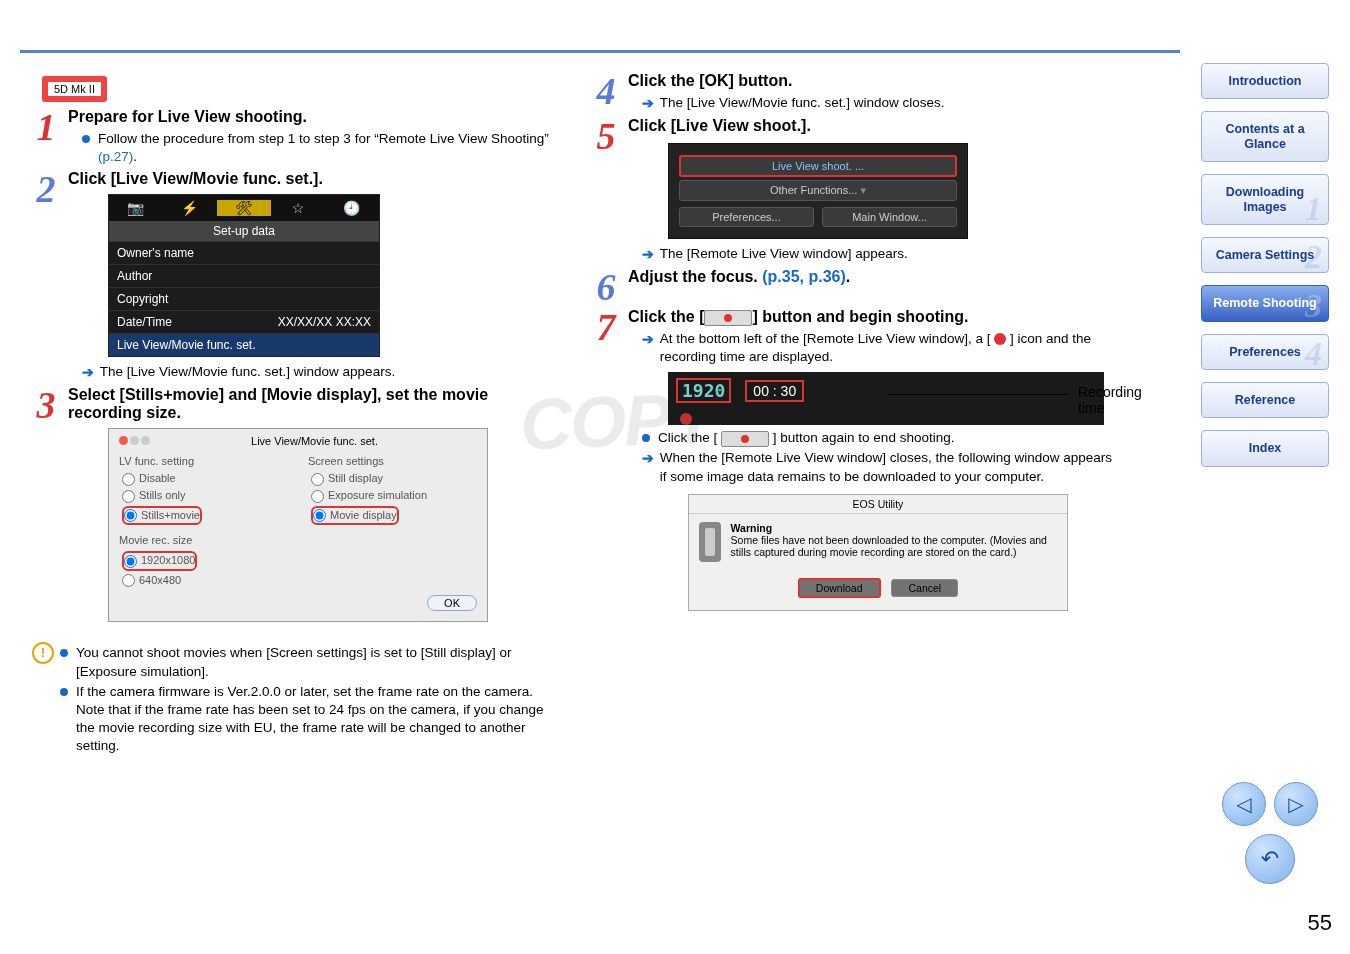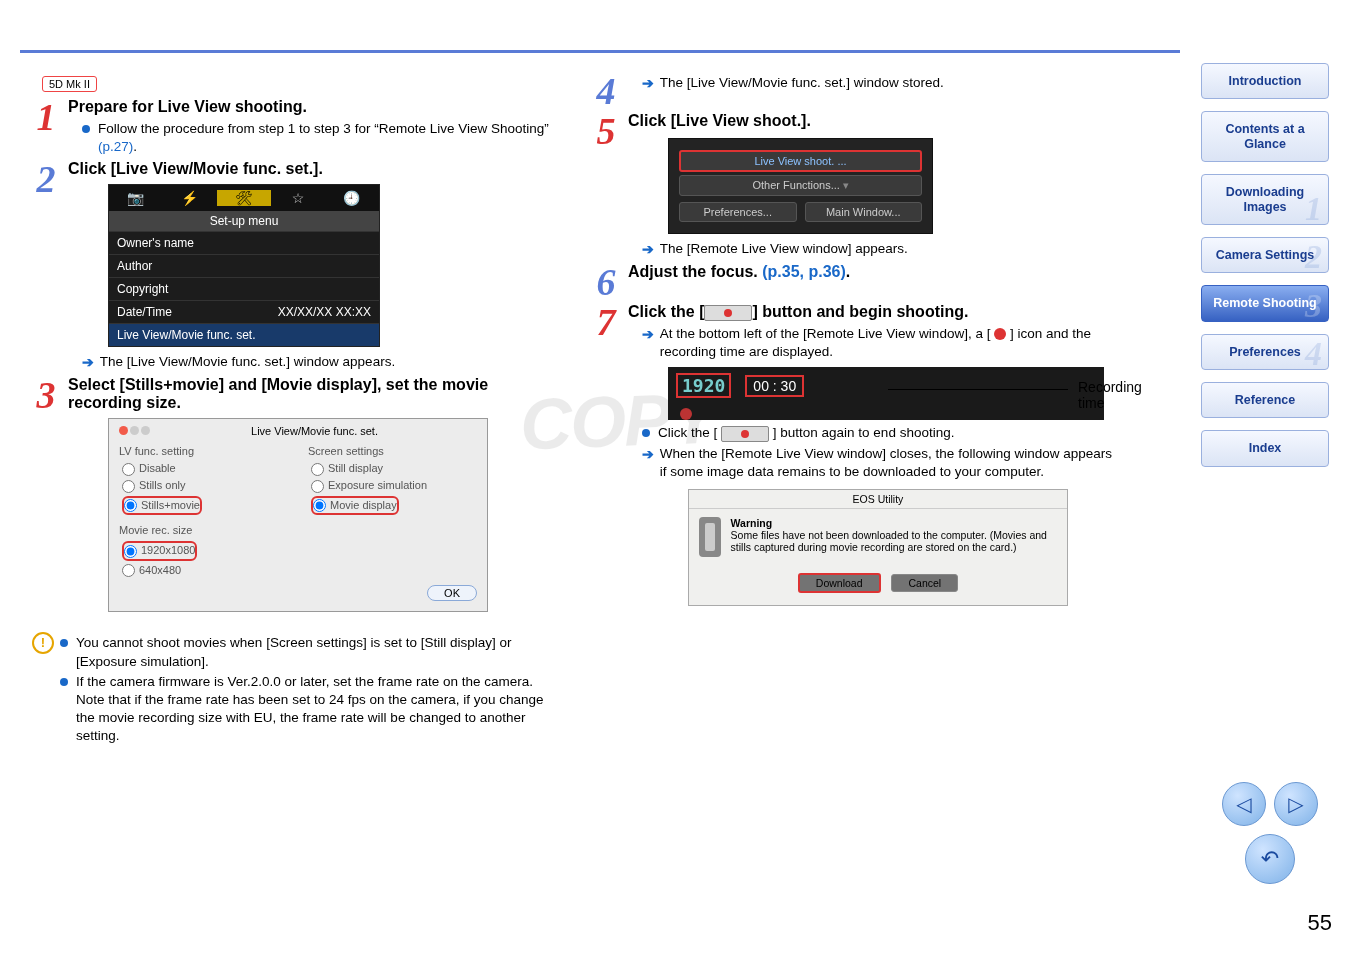--- a/index.html
+++ b/index.html
@@ -1,20 +1,20 @@
 <!DOCTYPE html>
 <html><head>
 <meta charset="utf-8">
 <style>
   * { box-sizing: border-box; margin: 0; padding: 0; }
   body { font-family: Arial, Helvetica, sans-serif; font-size: 13px; color: #000; background: #fff; width: 1350px; height: 954px; position: relative; }
   .topbar { height: 3px; background: #5a7bd6; position: absolute; top: 50px; left: 20px; right: 170px; }
   .content { position: absolute; top: 60px; left: 20px; width: 1140px; display: flex; gap: 10px; }
   .col { width: 550px; padding: 10px 10px 10px 10px; }
-  .badge-cam { display: inline-block; border: 1px solid #ef4444; border-radius: 3px; font-size: 11px; padding: 1px 6px; margin: 6px 0 4px 12px; }
+  .badge-cam { display: inline-block; border: 6px solid #ef4444; border-radius: 3px; font-size: 11px; padding: 1px 6px; margin: 6px 0 4px 12px; }
   .step { display: flex; align-items: flex-start; margin: 2px 0; }
   .step-num { font-size: 38px; font-weight: bold; font-style: italic; font-family: "Times New Roman", serif; width: 32px; text-align: center; line-height: 1; margin-right: 6px; }
   .n1 { color: #d33; }
   .n2 { color: #5a7bd6; }
   .n3 { color: #d33; }
   .n4 { color: #5a7bd6; }
   .n5 { color: #d33; }
   .n6 { color: #5a7bd6; }
   .n7 { color: #d33; }
   .step-body { flex: 1; }
@@ -48,21 +48,21 @@
   .shot2-opt input { margin-right:4px; vertical-align:middle;}
   .redbox { border:2px solid #d33; border-radius:6px; display:inline-block; padding:1px 0; }
   .okbtn { float:right; margin-top:6px; border:1px solid #8aa9d8; border-radius:10px; background:#eef3fb; padding:1px 16px; font-size:11px; }
 
   
   .caution { display:flex; margin: 14px 10px 0 2px; }
   .caution-icon { width:22px; height:22px; border:2px solid #e6a500; border-radius:50%; color:#e6a500; font-weight:bold; text-align:center; line-height:18px; margin-right:6px; flex-shrink:0;}
   .caution-body { flex:1; font-size:13.5px; line-height:1.35; }
 
   
-  .shot3 { width: 265px; background:#232323; color:#ccc; margin:8px 0 6px 40px; border:1px solid #111; padding:8px 6px; font-size:11px; text-align:center;}
+  .shot3 { width: 300px; background:#232323; color:#ccc; margin:8px 0 6px 40px; border:1px solid #111; padding:8px 6px; font-size:11px; text-align:center;}
   .shot3 .btn3 { background:#3a3a3a; border:1px solid #555; border-radius:3px; padding:3px 0; margin:3px 4px; font-size:11px; }
   .shot3 .row3 { display:flex; }
   .shot3 .row3 .btn3{flex:1;}
   .btn3.red { border:2px solid #d33; color:#8cc2ff; }
   .btn3.drop::after{content:" ▾"; color:#888;}
 
   .shot4 { width:436px; background:#1a1a1a; color:#ccc; margin:6px 16px 4px 40px; font-size:11px; }
   .shot4-top { display:flex; align-items:center; padding:6px 8px; gap:14px;}
   .shot4-1920 { border:2px solid #d33; padding:0 4px; color:#7cc; font-family:monospace; font-size:18px; font-weight:bold; }
   .shot4-time { color:#fff; font-size:14px; border:2px solid #d33; padding:1px 6px; }
@@ -129,21 +129,21 @@
         <div class="step-title">Click [Live View/Movie func. set.].</div>
 
         <div class="shot1">
           <div class="shot1-tabs">
             <span>📷</span>
             <span>⚡</span>
             <span class="sel">🛠</span>
             <span>☆</span>
             <span>🕘</span>
           </div>
-          <div class="shot1-setup">Set-up menu</div>
+          <div class="shot1-setup">Set-up data</div>
           <div class="shot1-row">Owner's name</div>
           <div class="shot1-row">Author</div>
           <div class="shot1-row">Copyright</div>
           <div class="shot1-row">
             <span>Date/Time</span>
               <span>XX/XX/XX XX:XX</span>
           </div>
           <div class="shot1-row sel">Live View/Movie func. set.</div>
         </div>
 
@@ -197,23 +197,24 @@
           <span>If the camera firmware is Ver.2.0.0 or later, set the frame rate on the camera. Note that if the frame rate has been set to 24 fps on the camera, if you change the movie recording size with EU, the frame rate will be changed to another setting.</span>
         </div>
       </div>
     </div>
   </div>
 
   <div class="col">
     <div class="step">
       <div class="step-num n4">4</div>
       <div class="step-body">
+        <div class="step-title">Click the [OK] button.</div>
         <div class="bullet-line">
             <span class="arrow-blue">➔</span>
-          <span>The [Live View/Movie func. set.] window stored.</span>
+          <span>The [Live View/Movie func. set.] window closes.</span>
           </div>
       </div>
     </div>
 
     <div class="step">
       <div class="step-num n5">5</div>
       <div class="step-body">
         <div class="step-title">Click [Live View shoot.].</div>
         <div class="shot3">
           <div class="btn3 red">Live View shoot. ...</div>

